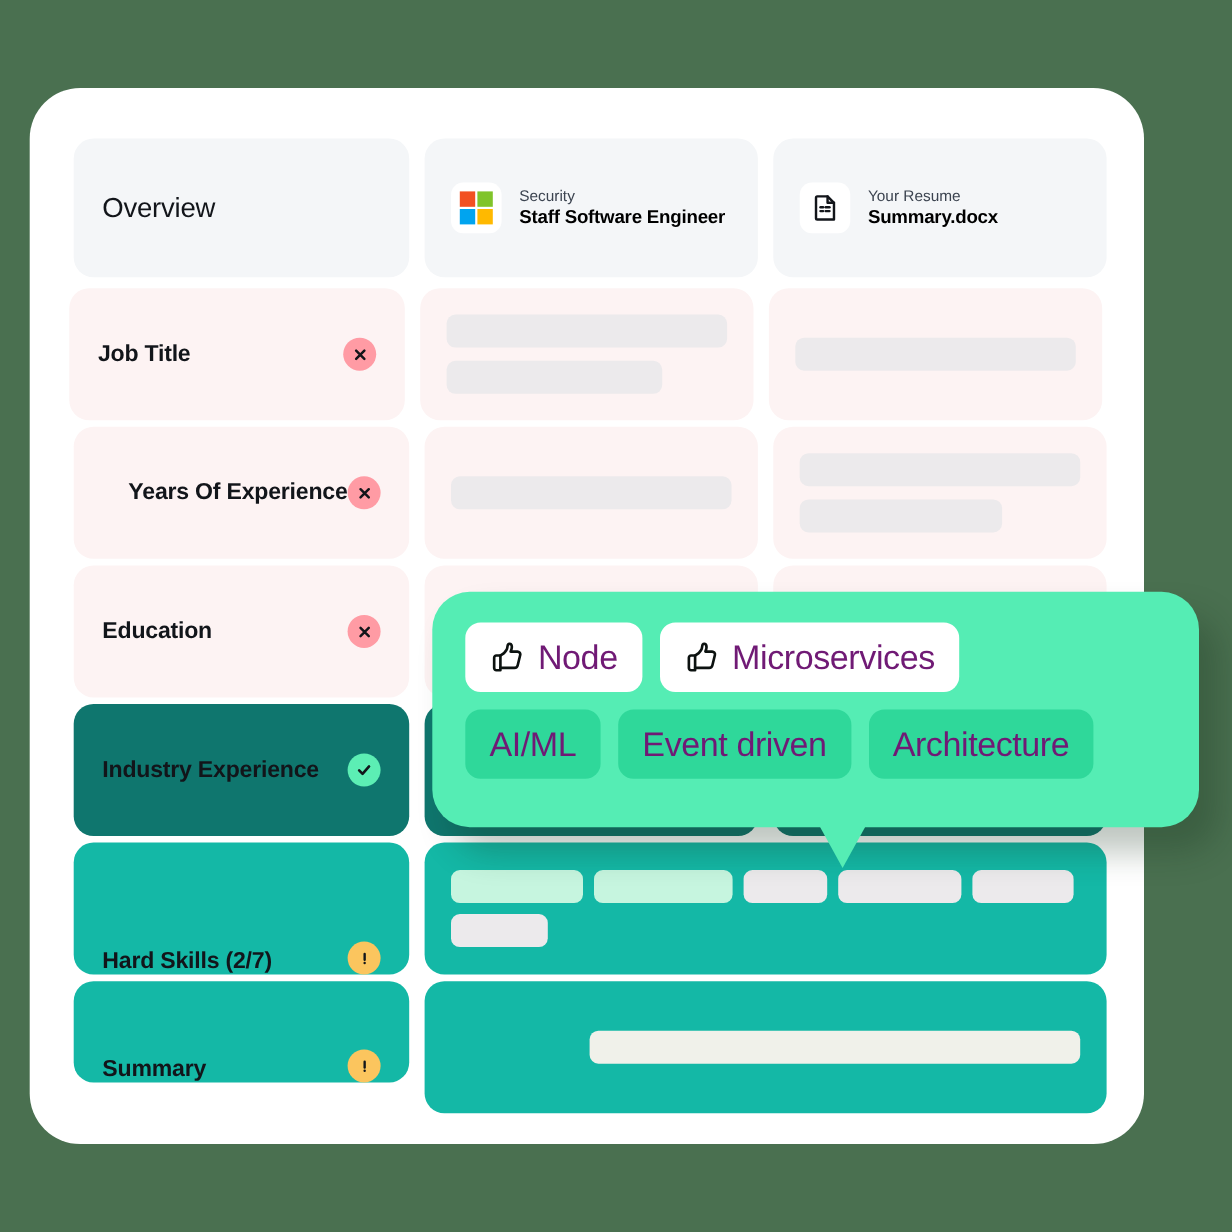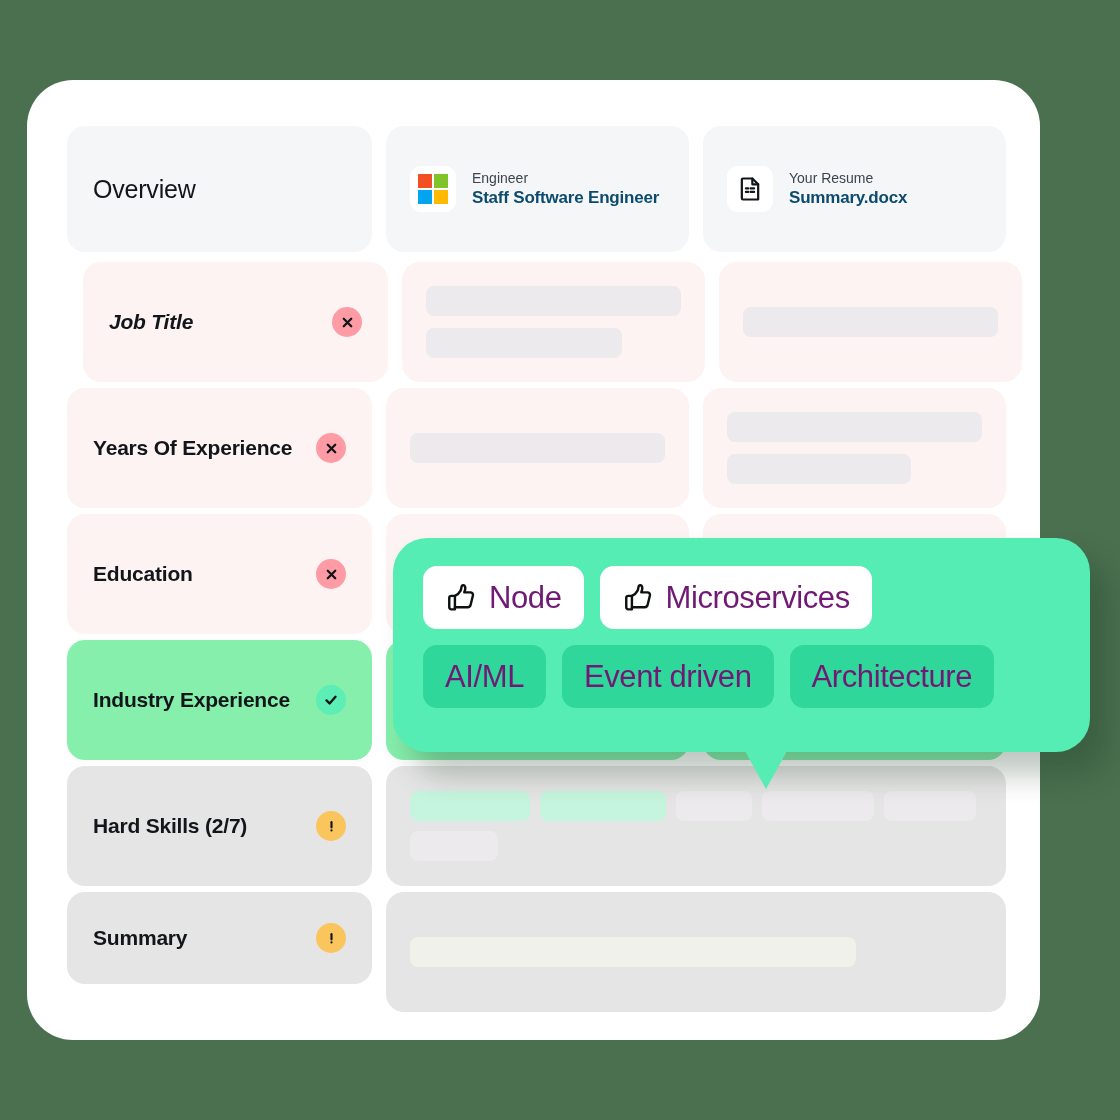--- a/index.html
+++ b/index.html
@@ -67,22 +67,22 @@
     justify-content: center;
     gap: 12px;
   }
   .content-cell.wide {
     width: 620px;
   }
 
   
   .tint-neutral { background: #f4f6f8; }
   .tint-red     { background: #fdf3f3; }
-  .tint-green   { background: #86efac; }
-  .tint-amber   { background: #e5e5e5; }
+  .tint-green   { background: #0f766e; }
+  .tint-amber   { background: #14b8a6; align-items: flex-end; }
 
   
   .badge {
     width: 30px;
     height: 30px;
     border-radius: 50%;
     display: flex;
     align-items: center;
     justify-content: center;
     flex: none;
@@ -119,21 +119,21 @@
   }
   .ms-grid i { display: block; }
   .meta-top {
     font-size: 14px;
     color: #3c4450;
     margin-bottom: 2px;
   }
   .meta-main {
     font-size: 17px;
     font-weight: bold;
-    color: #0c4a6e;
+    color: #000000;
     letter-spacing: -0.2px;
   }
 
   
   .bar {
     height: 30px;
     border-radius: 8px;
     background: #eceaec;
   }
   .bar.olive { background: #f0f1ea; }
@@ -210,21 +210,21 @@
     <div class="cell tint-neutral overview-cell" style="width:303px; height:126px;">
       <span class="logo-tile">
         <span class="ms-grid">
           <i style="background:#f25022"></i>
           <i style="background:#80c42a"></i>
           <i style="background:#00a4ef"></i>
           <i style="background:#ffb900"></i>
         </span>
       </span>
       <span>
-        <span class="meta-top" style="display:block;">Engineer</span>
+        <span class="meta-top" style="display:block;">Security</span>
         <span class="meta-main" style="display:block;">Staff Software Engineer</span>
       </span>
     </div>
 
     <div class="cell tint-neutral overview-cell" style="width:303px; height:126px;">
       <span class="logo-tile">
         <svg width="28" height="28" viewBox="0 0 24 24" fill="none" stroke="#12151a" stroke-width="1.9" stroke-linecap="round" stroke-linejoin="round">
           <path d="M6 3h8l5 5v13a0 0 0 0 1 0 0H6a1 1 0 0 1-1-1V4a1 1 0 0 1 1-1z"></path>
           <path d="M14 3v5h5"></path>
           <path d="M8.5 11.5h2"></path>
@@ -233,40 +233,40 @@
             <path d="M12.5 14.5h3"></path>
         </svg>
       </span>
       <span>
         <span class="meta-top" style="display:block;">Your Resume</span>
         <span class="meta-main" style="display:block;">Summary.docx</span>
       </span>
     </div>
   </div>
 
-  <div class="row" style="left:56px; top:182px;font-style:italic;">
+  <div class="row" style="left:36px; top:182px;">
     <div class="cell label-cell tint-red" style="height:120px;">
       <span class="label-text">Job Title</span>
       <span class="badge badge-x">
         <svg width="15" height="15" viewBox="0 0 16 16" stroke="#12151a" stroke-width="2.4" stroke-linecap="round">
           <path d="M4 4 L12 12 M12 4 L4 12"></path>
         </svg>
       </span>
     </div>
     <div class="cell content-cell tint-red" style="height:120px;">
       <div class="bar" style="width:100%;"></div>
       <div class="bar" style="width:77%;"></div>
     </div>
     <div class="cell content-cell tint-red" style="height:120px;">
       <div class="bar" style="width:100%;"></div>
     </div>
   </div>
 
   <div class="row" style="left:40px; top:308px;">
-    <div class="cell label-cell tint-red" style="height:120px;">
+    <div class="cell label-cell tint-red" style="height:120px;justify-content:flex-end;">
       <span class="label-text">Years Of Experience</span>
       <span class="badge badge-x">
         <svg width="15" height="15" viewBox="0 0 16 16" stroke="#12151a" stroke-width="2.4" stroke-linecap="round">
           <path d="M4 4 L12 12 M12 4 L4 12"></path>
         </svg>
       </span>
     </div>
     <div class="cell content-cell tint-red" style="height:120px;">
       <div class="bar" style="width:100%;"></div>
     </div>

